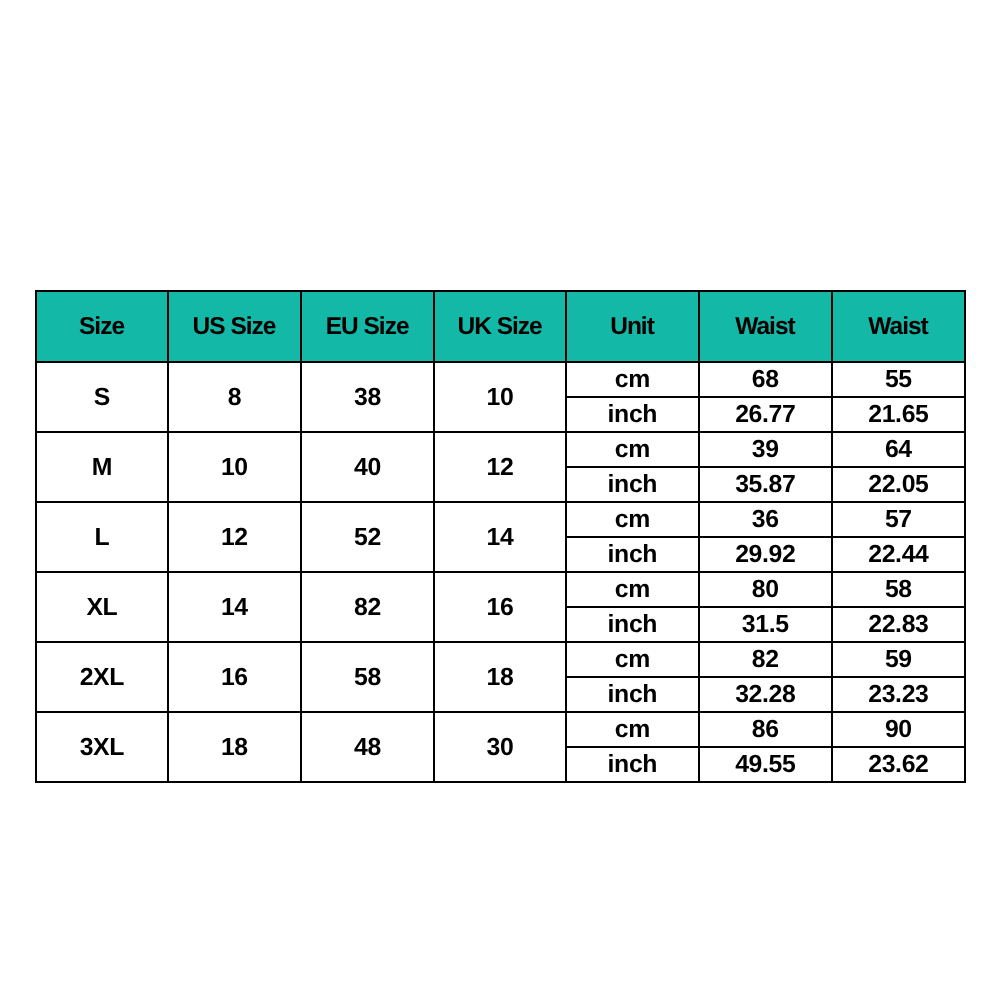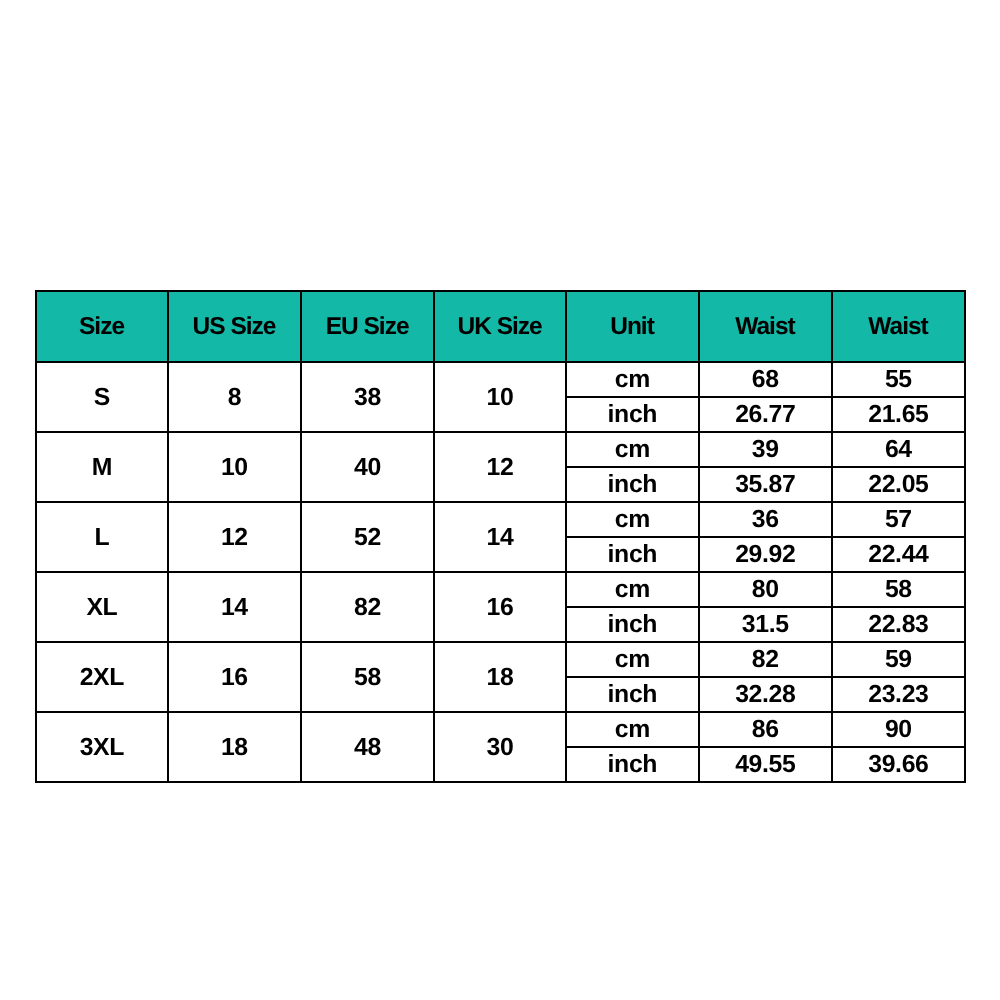--- a/index.html
+++ b/index.html
@@ -164,18 +164,18 @@
         <td class="size-cell" rowspan="2">18</td>
         <td class="size-cell" rowspan="2">48</td>
         <td class="size-cell" rowspan="2">30</td>
         <td class="sub-cell">cm</td>
         <td class="sub-cell">86</td>
         <td class="sub-cell">90</td>
       </tr>
       <tr>
         <td class="sub-cell">inch</td>
         <td class="sub-cell">49.55</td>
-        <td class="sub-cell">39.66</td>
+        <td class="sub-cell">23.62</td>
       </tr>
 
     </tbody>
   </table>
 </div>
 
 </body></html>

